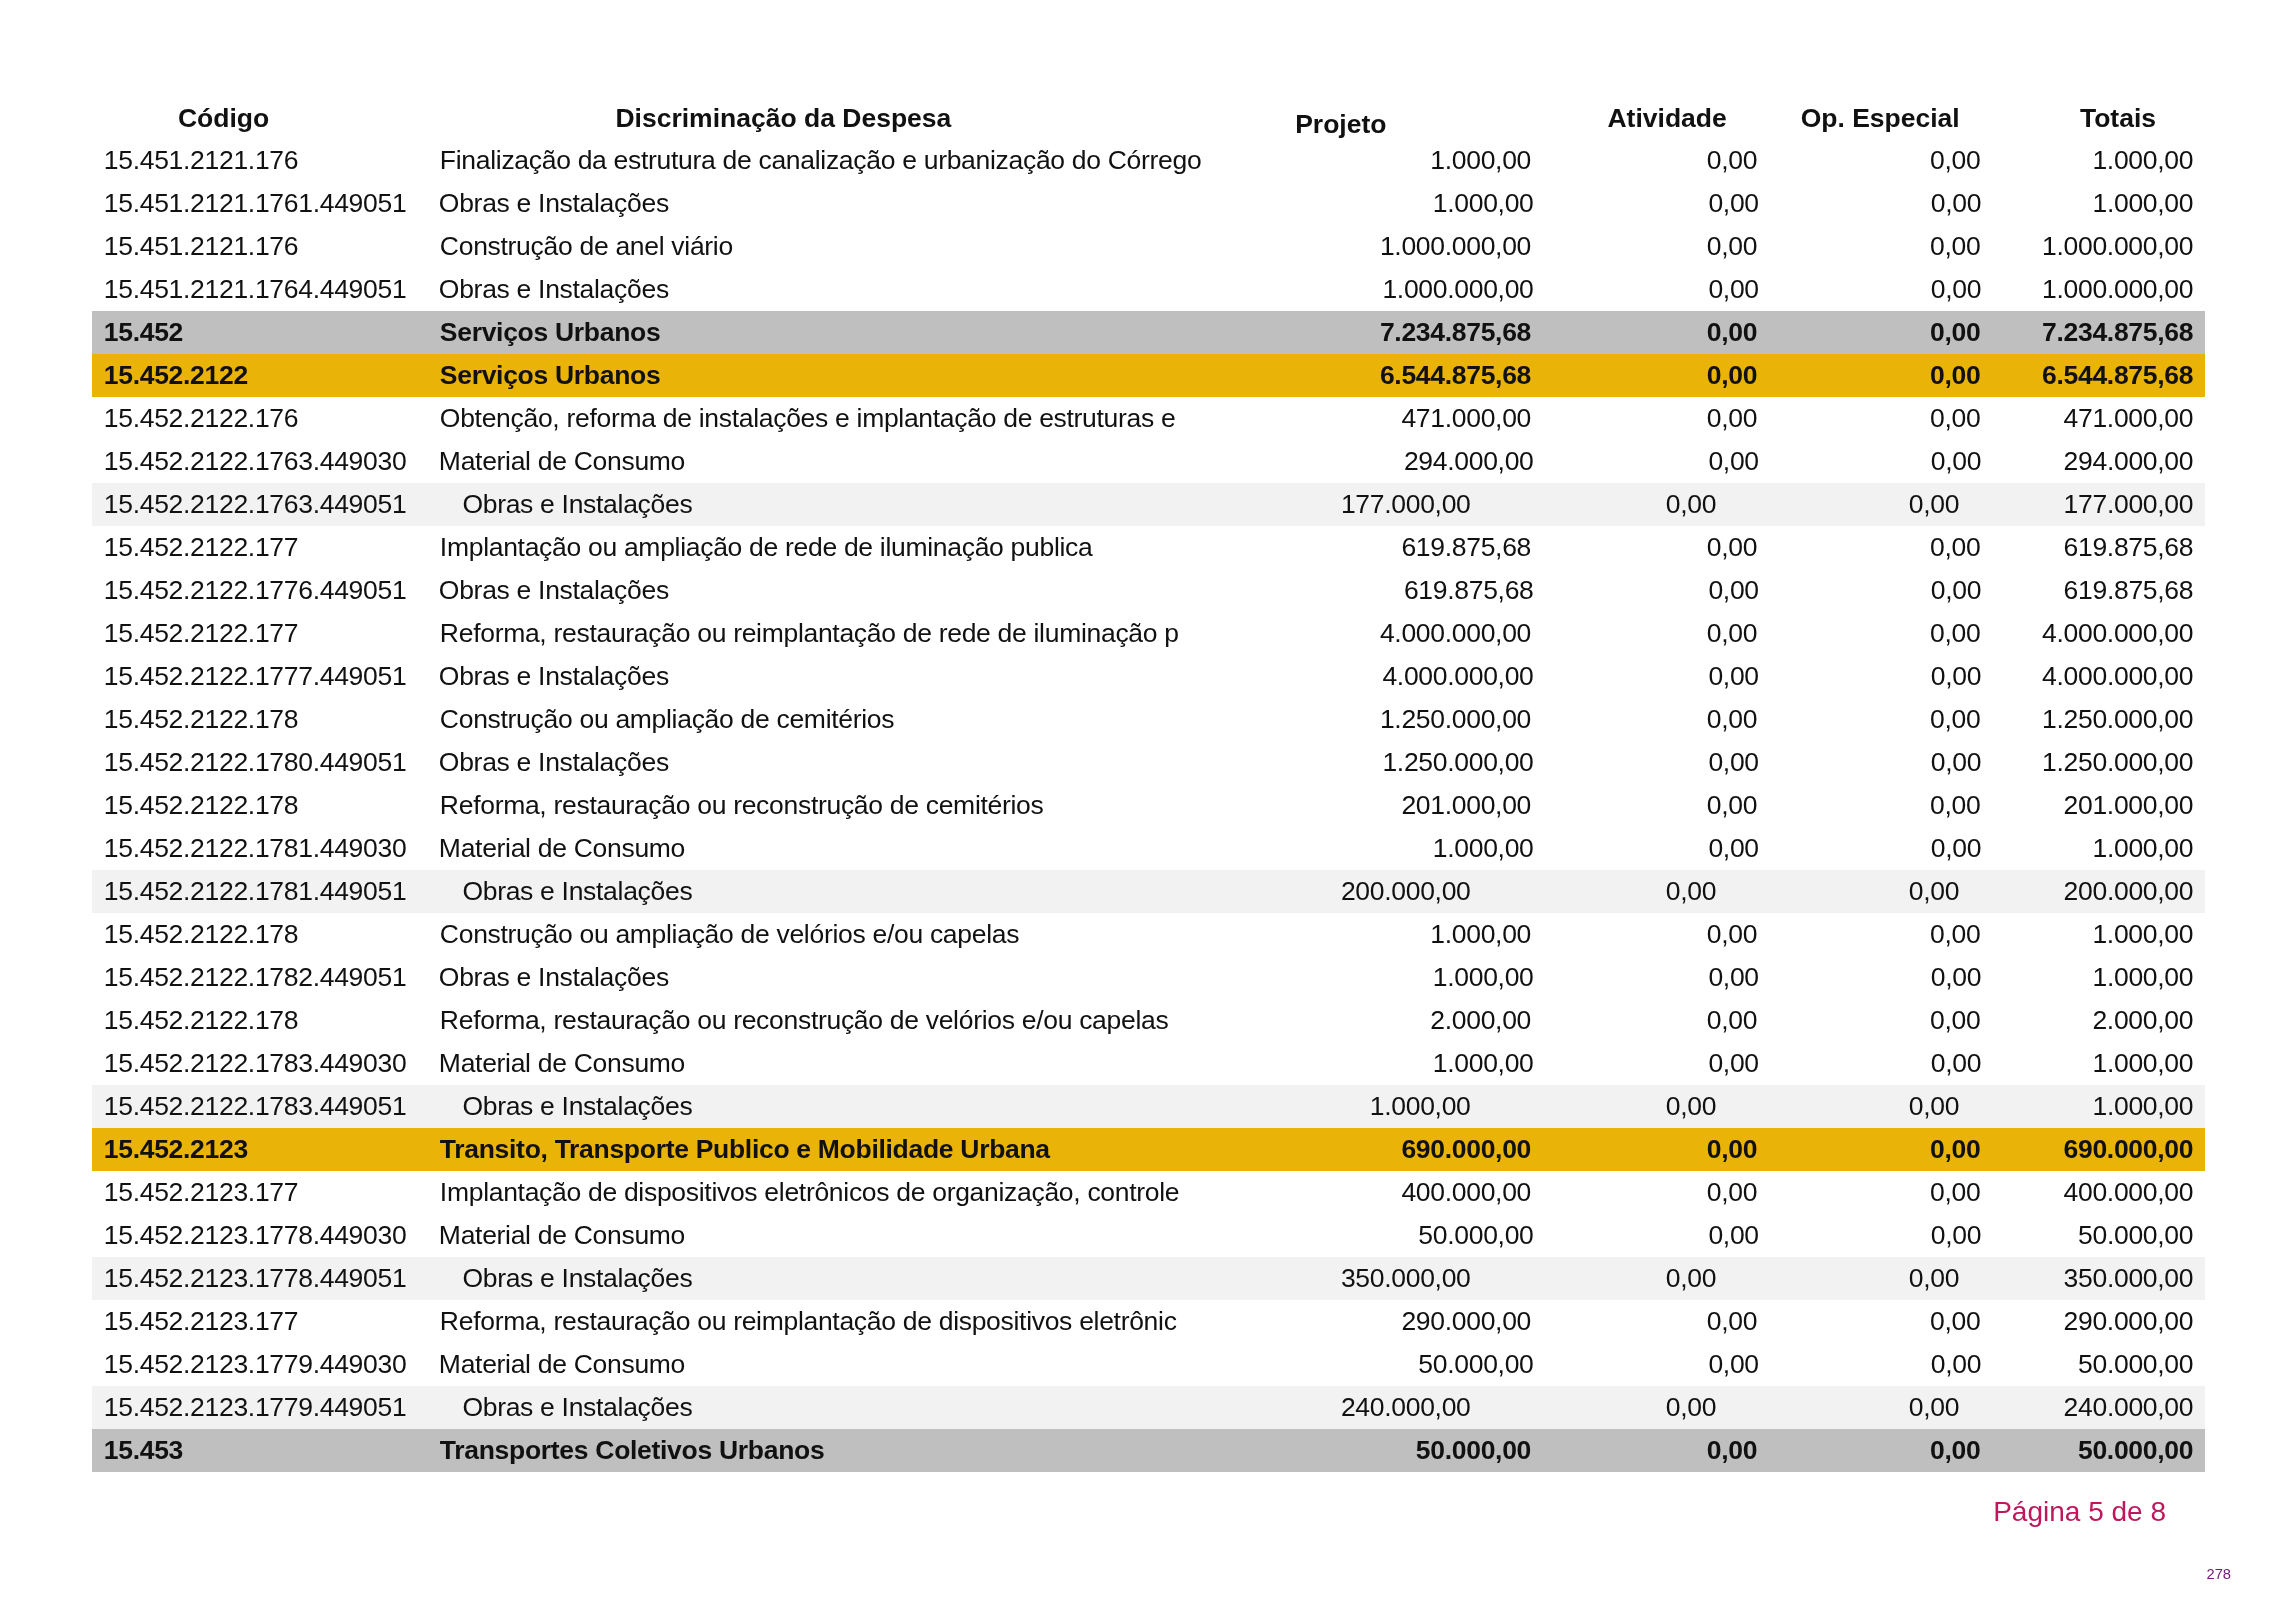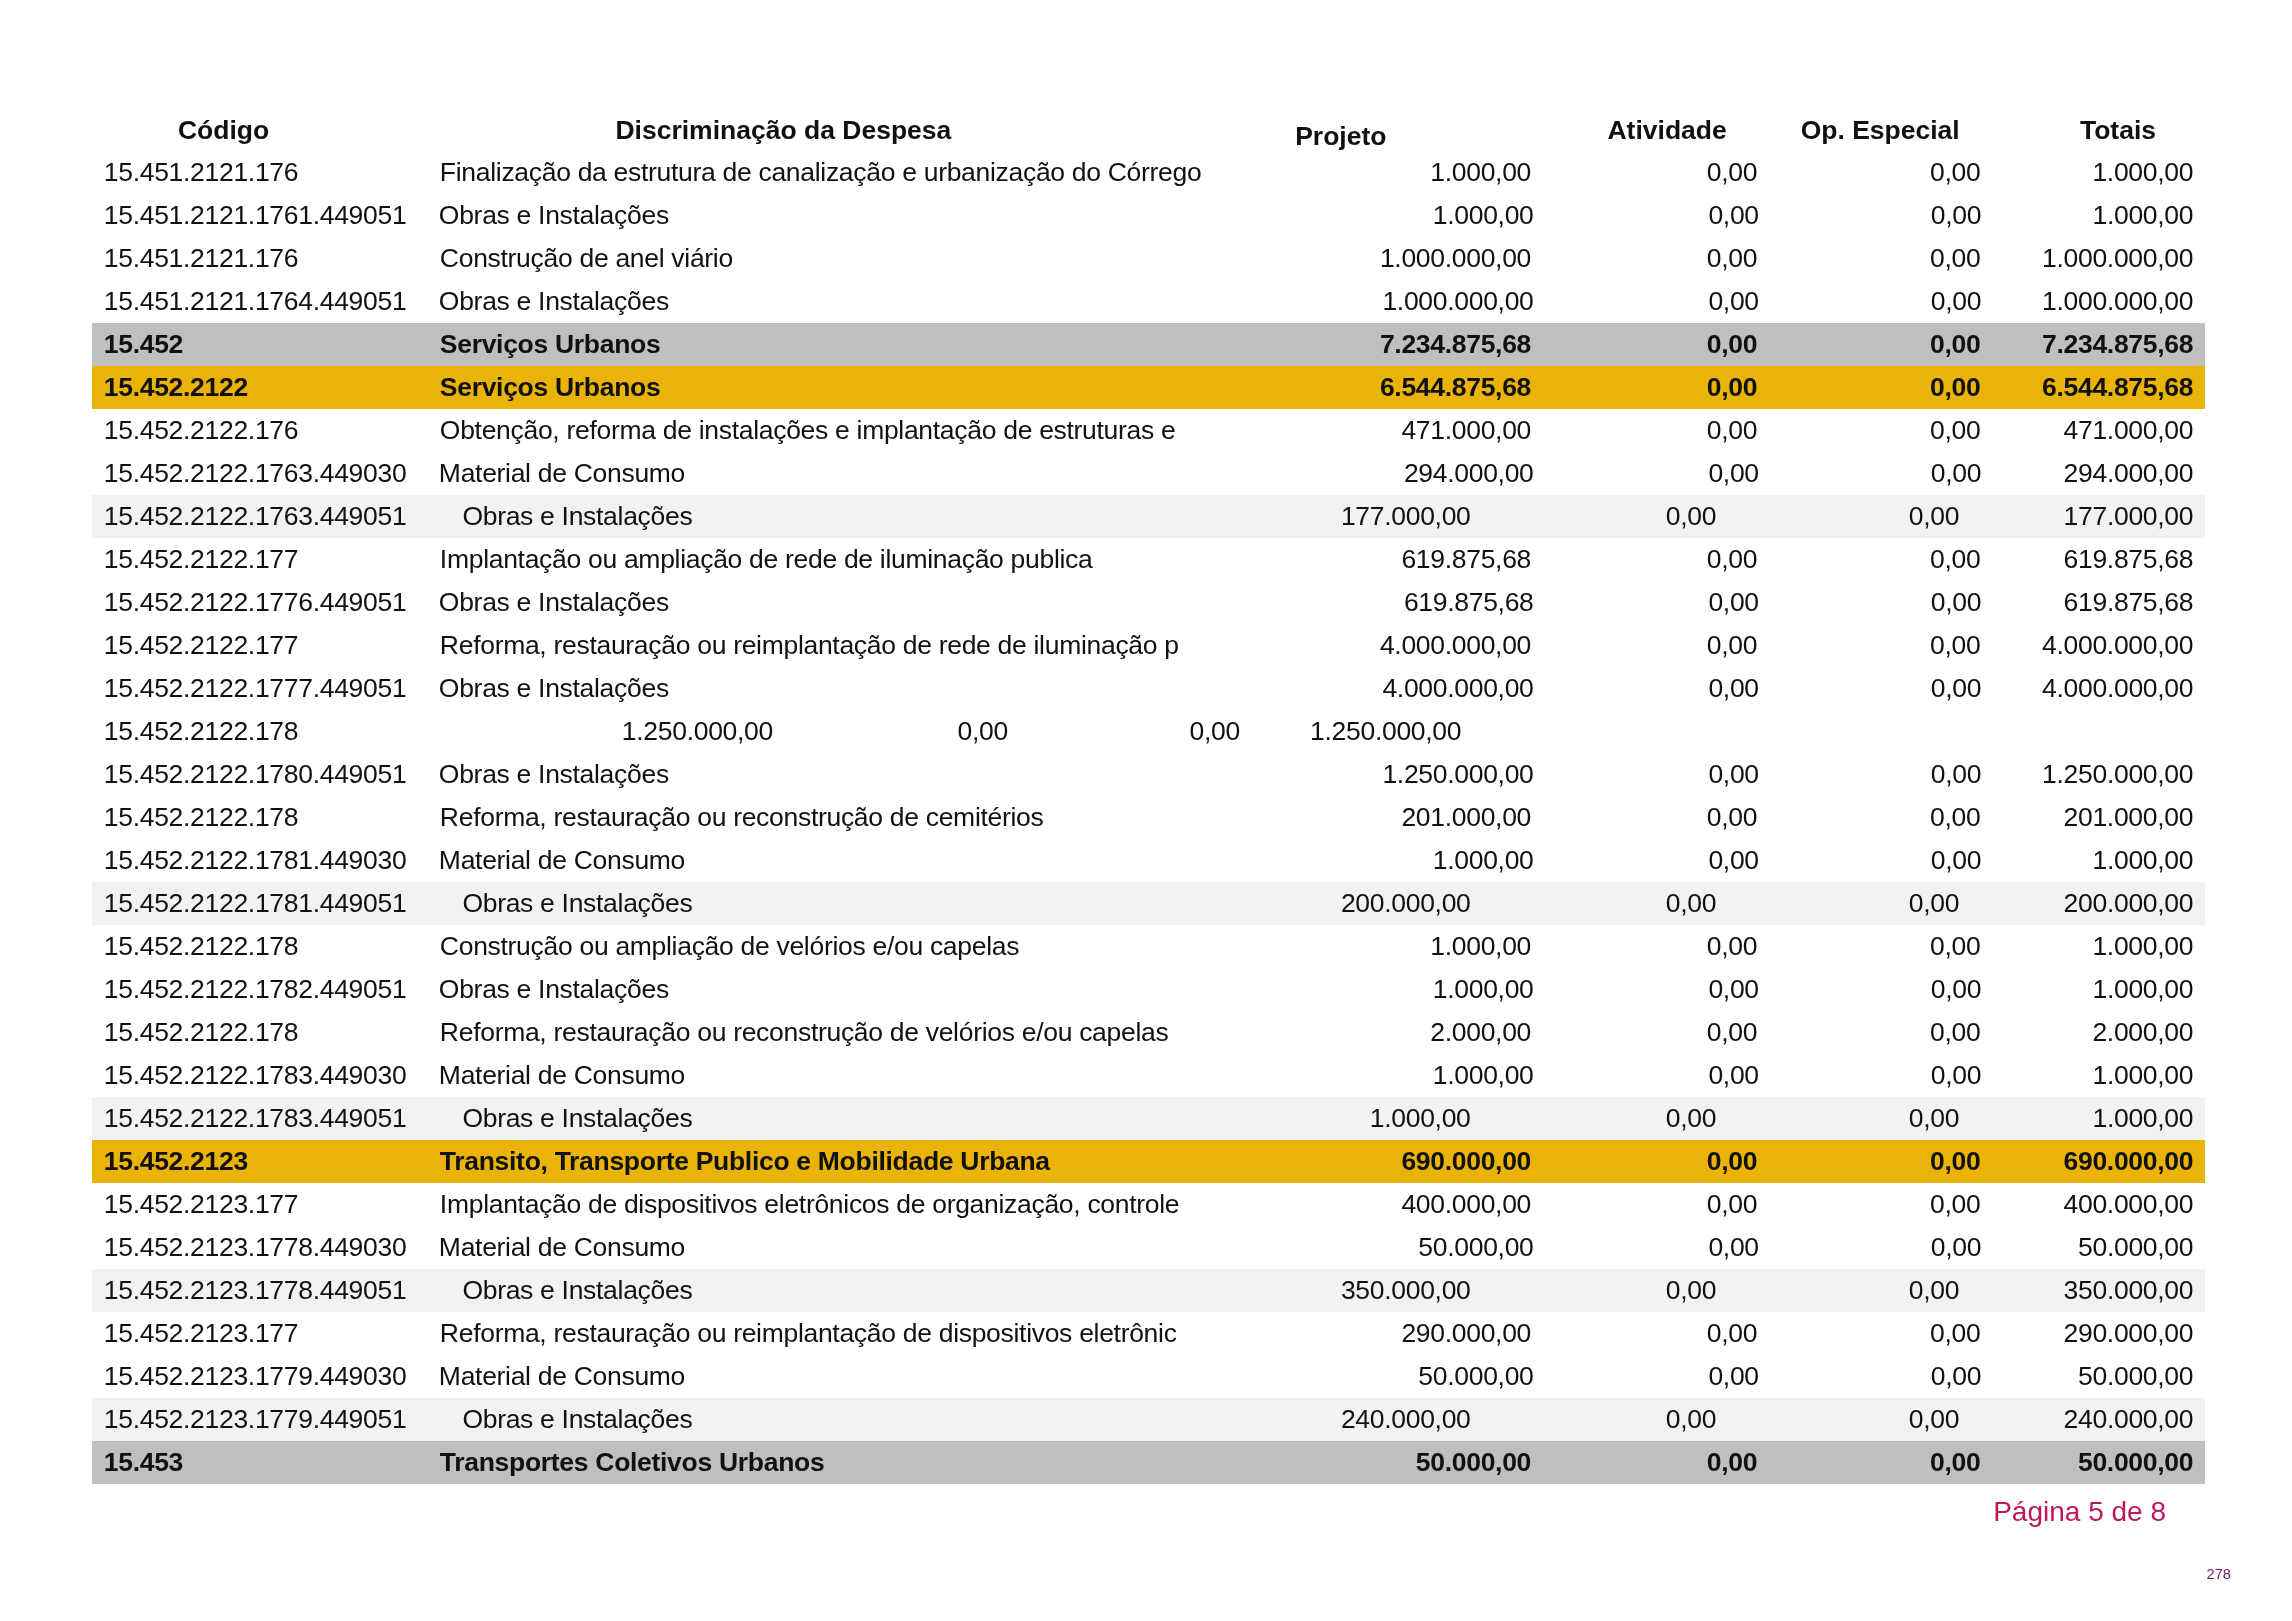--- a/index.html
+++ b/index.html
@@ -11,21 +11,21 @@
     width: 2293px;
     height: 1621px;
     position: relative;
     font-family: "Liberation Sans", "DejaVu Sans", sans-serif;
     color: #111111;
     overflow: hidden;
   }
   .table {
     position: absolute;
     left: 92px;
-    top: 110px;
+    top: 98px;
     width: 2113px;
   }
   .hdr, .row {
     display: flex;
     align-items: center;
     width: 2113px;
     box-sizing: border-box;
   }
   .hdr {
     height: 41px;
@@ -184,20 +184,21 @@
       <div class="row plain short">
         <div class="c-code">15.452.2122.1777.449051</div>
         <div class="c-desc">Obras e Instalações</div>
         <div class="c-proj">4.000.000,00</div>
         <div class="c-ativ">0,00</div>
         <div class="c-opesp">0,00</div>
         <div class="c-tot">4.000.000,00</div>
       </div>
       <div class="row plain">
         <div class="c-code">15.452.2122.178</div>
+        <div class="c-desc">Construção ou ampliação de cemitérios</div>
         <div class="c-proj">1.250.000,00</div>
         <div class="c-ativ">0,00</div>
         <div class="c-opesp">0,00</div>
         <div class="c-tot">1.250.000,00</div>
       </div>
       <div class="row plain short">
         <div class="c-code">15.452.2122.1780.449051</div>
         <div class="c-desc">Obras e Instalações</div>
         <div class="c-proj">1.250.000,00</div>
         <div class="c-ativ">0,00</div>

